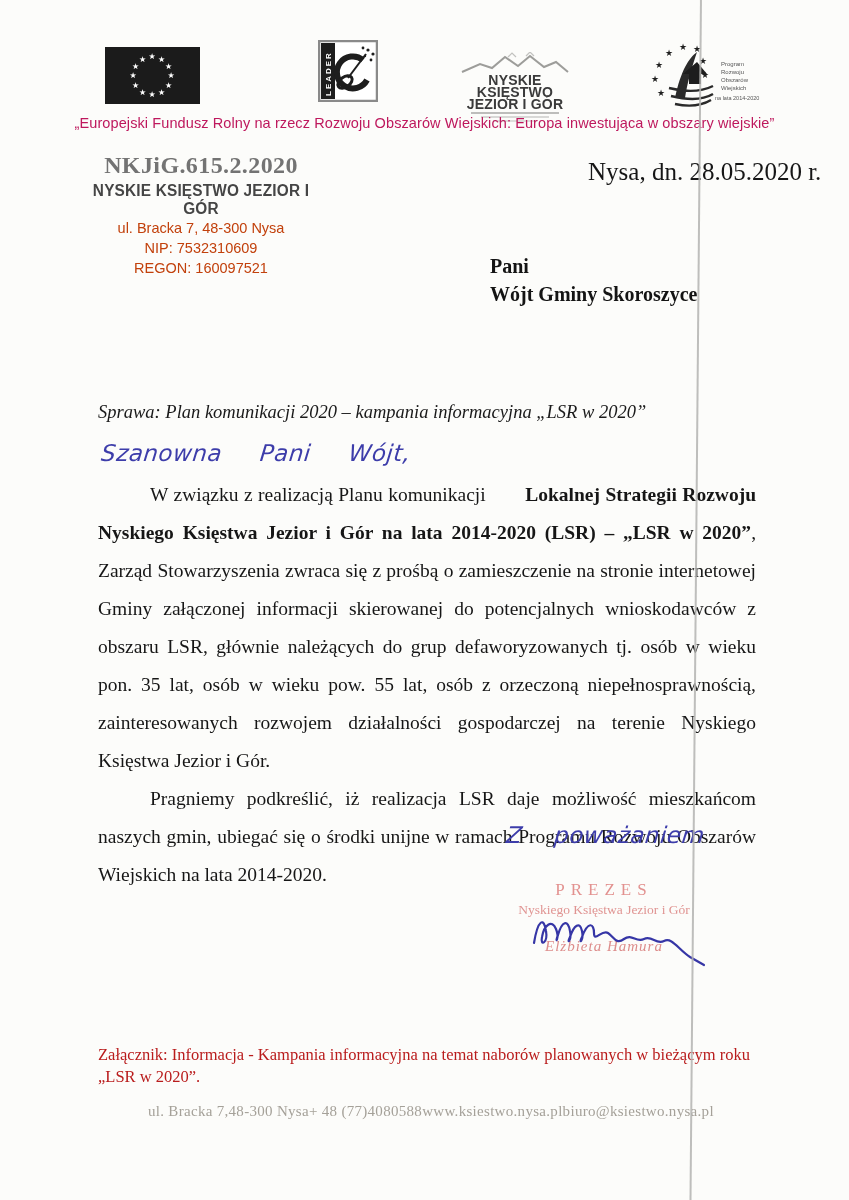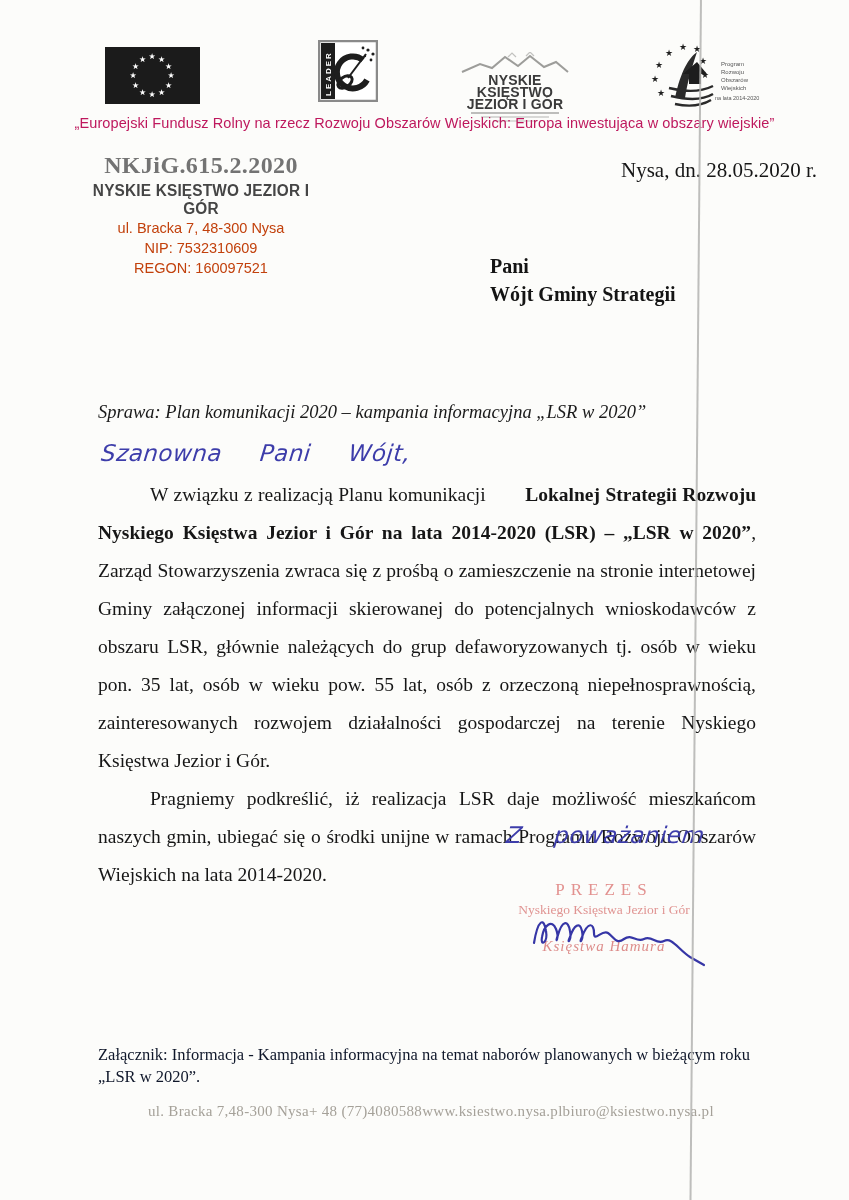--- a/index.html
+++ b/index.html
@@ -31,21 +31,21 @@
   }
   
   .sender{position:absolute;left:82px;top:152px;width:238px;text-align:center;}
   .ref-number{font-size:24px;font-weight:700;letter-spacing:.4px;color:#737373;}
   .sender-stamp-name{
     font-family:"Liberation Sans",sans-serif;font-size:16px;font-weight:700;
     color:#454545;margin-top:3px;letter-spacing:.2px;transform:scaleX(.96);
   }
   .sender-line{font-family:"Liberation Sans",sans-serif;font-size:14.5px;color:#c2410c;line-height:20px;}
   
-  .date-line{position:absolute;left:621px;top:158px;font-size:21px;color:#161616;}
+  .date-line{position:absolute;left:588px;top:158px;font-size:25px;color:#161616;}
   
   .recipient{position:absolute;left:490px;top:252px;font-size:20px;font-weight:700;line-height:28px;color:#141414;}
   
   .subject{position:absolute;left:98px;top:402px;font-size:18.5px;font-style:italic;color:#1a1a1a;}
   
   .handwriting{
     font-family:"DejaVu Sans",sans-serif;font-style:italic;color:#3d3daa;
     transform:skewX(-6deg);transform-origin:left bottom;display:inline-block;
   }
   .greeting{position:absolute;left:100px;top:440px;font-size:23px;word-spacing:30px;letter-spacing:.5px;}
@@ -57,21 +57,21 @@
   }
   .bold-seg{font-weight:700;margin-left:34px;}
   
   .stamp-block{position:absolute;left:448px;top:880px;width:312px;text-align:center;
     font-family:Liberation Serif, serif;}
   .stamp-title{font-size:17px;letter-spacing:6px;color:#e2918f;font-weight:400;}
   .stamp-org{font-size:13.5px;color:#e09492;margin-top:2px;}
   .stamp-name{font-size:15px;font-style:italic;color:#dd8d8b;margin-top:20px;letter-spacing:1px;}
   .signature-svg{position:absolute;left:528px;top:905px;}
   
-  .attachment{position:absolute;left:98px;top:1044px;width:668px;font-size:16.5px;line-height:22px;color:#0f172a;}
+  .attachment{position:absolute;left:98px;top:1044px;width:668px;font-size:16.5px;line-height:22px;color:#b91c1c;}
   
   .footer{
     position:absolute;left:148px;top:1103px;display:flex;
     font-size:15px;color:#a5a199;letter-spacing:.3px;
   }
   .svg-block{display:block;}
 </style>
 </head>
 <body>
 
@@ -164,38 +164,38 @@
     <div class="sender-stamp-name">NYSKIE KSIĘSTWO JEZIOR I GÓR</div>
     <div class="sender-line">ul. Bracka 7, 48-300 Nysa</div>
     <div class="sender-line">NIP: 7532310609</div>
     <div class="sender-line">REGON: 160097521</div>
   </div>
 
   <div class="date-line">Nysa, dn. 28.05.2020 r.</div>
 
   <div class="recipient">
     <div>Pani</div>
-    <div>Wójt Gminy Strategii</div>
+    <div>Wójt Gminy Skoroszyce</div>
   </div>
 
   <div class="subject">Sprawa: Plan komunikacji 2020 – kampania informacyjna „LSR w 2020”</div>
 
   <div class="greeting handwriting">Szanowna Pani Wójt,</div>
 
   <div class="body-text">
     <p class="body-par"><span>W związku z realizacją Planu komunikacji </span><span class="bold-seg">Lokalnej Strategii Rozwoju Nyskiego Księstwa Jezior i Gór na lata 2014-2020 (LSR) – „LSR w 2020”</span><span>, Zarząd Stowarzyszenia zwraca się z prośbą o zamieszczenie na stronie internetowej Gminy załączonej informacji skierowanej do potencjalnych wnioskodawców z obszaru LSR, głównie należących do grup defaworyzowanych tj. osób w wieku pon. 35 lat, osób w wieku pow. 55 lat, osób z orzeczoną niepełnosprawnością, zainteresowanych rozwojem działalności gospodarczej na terenie Nyskiego Księstwa Jezior i Gór.</span></p>
     <p class="body-par">Pragniemy podkreślić, iż realizacja LSR daje możliwość mieszkańcom naszych gmin, ubiegać się o środki unijne w ramach Programu Rozwoju Obszarów Wiejskich na lata 2014-2020.</p>
   </div>
 
   <div class="closing-hand handwriting">Z poważaniem</div>
 
   <div class="stamp-block">
     <div class="stamp-title">PREZES</div>
     <div class="stamp-org">Nyskiego Księstwa Jezior i Gór</div>
-    <div class="stamp-name">Księstwa Hamura</div>
+    <div class="stamp-name">Elżbieta Hamura</div>
   </div>
 
   <svg class="signature-svg" width="190" height="64" viewBox="0 0 190 64" aria-hidden="true">
     <path d="M6 38 C10 14 16 12 18 26 C20 38 12 42 14 32 C16 20 24 14 28 24
              C32 34 26 40 30 30 C34 16 40 14 42 26 C44 36 38 40 42 32
              C46 20 52 16 54 26 C56 36 50 40 54 32 C60 16 66 18 66 28
              C66 38 74 24 80 28 C86 32 88 40 96 34 C104 28 108 38 116 34
              C124 30 128 40 136 36 C144 32 150 44 162 52 L176 60" fill="none" stroke="#3636a6" stroke-width="2.2" stroke-linecap="round"></path>
   </svg>
 

